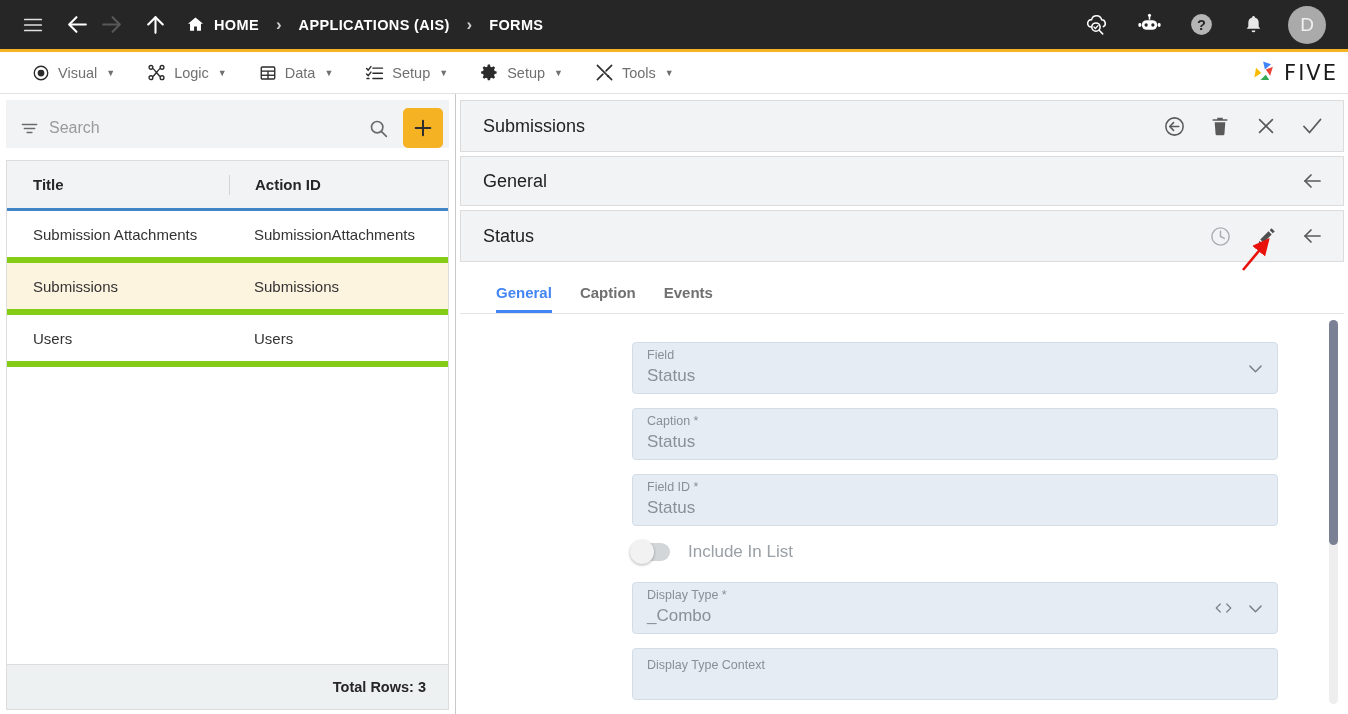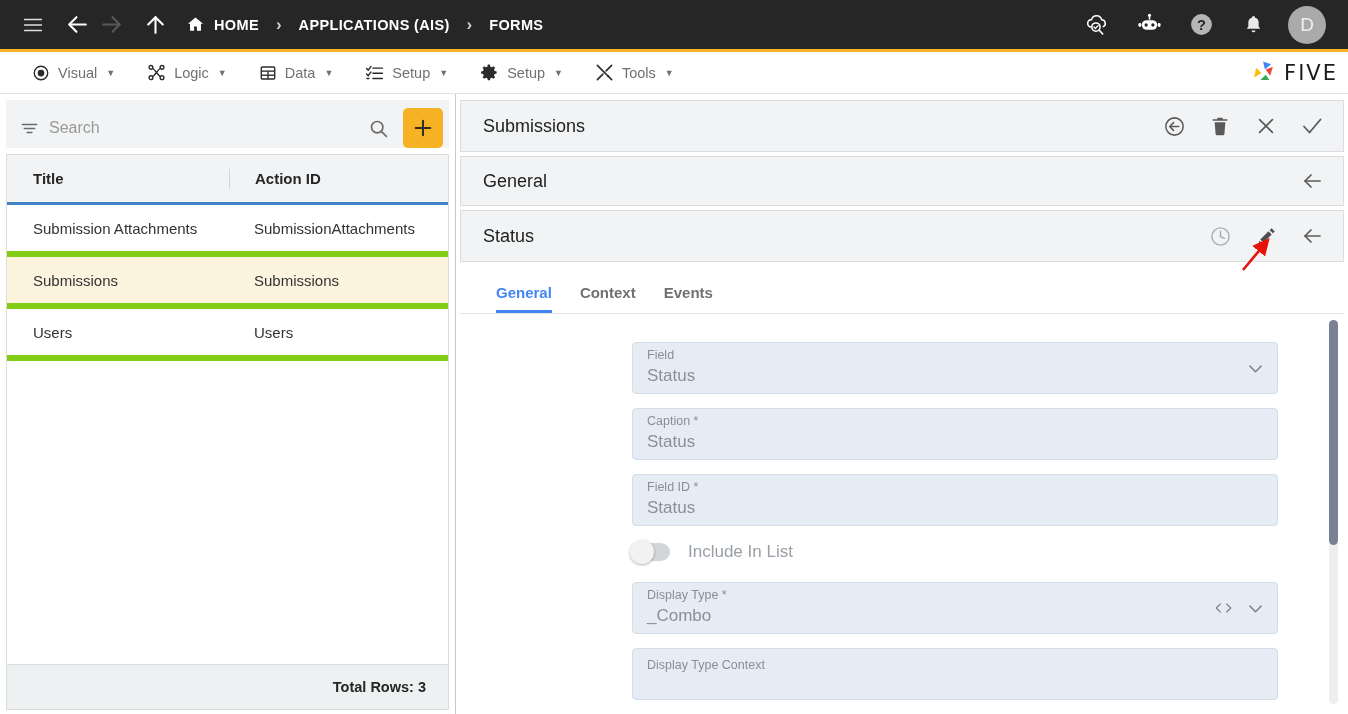--- a/index.html
+++ b/index.html
@@ -50,21 +50,21 @@
   .body { display: flex; height: calc(714px - 52px - 42px); }
 
   
   .left {
     width: 456px; flex: 0 0 456px; background: #fff;
     border-right: 1px solid #c9c9c9; display: flex; flex-direction: column;
     padding: 6px 6px 0 6px;
   }
   .searchbar {
     height: 48px; background: #f1f3f4; border-radius: 0; display: flex;
-    align-items: center; padding: 8px 6px 0 14px; gap: 10px; margin-bottom: 6px;
+    align-items: center; padding: 8px 6px 0 14px; gap: 10px; margin-bottom: 12px;
   }
   .search-input {
     flex: 1; border: none; background: transparent; outline: none;
     font-size: 16px; color: #555; font-family: "Liberation Sans", sans-serif;
   }
   .search-input::placeholder { color: #9a9a9a; }
   .icon-btn { width: 30px; height: 30px; display: flex; align-items: center;
     justify-content: center; color: #6b6b6b; cursor: pointer; }
   .plus-btn {
     width: 40px; height: 40px; background: #F5B324; border-radius: 5px;
@@ -450,21 +450,21 @@
           <svg width="24" height="24" viewBox="0 0 24 24" fill="none" stroke="#5a5a5a" stroke-width="1.7" stroke-linecap="round" stroke-linejoin="round">
               <line x1="20" y1="12" x2="5" y2="12"></line>
               <polyline points="11 18 5 12 11 6"></polyline>
             </svg>
         </div>
       </div>
     </div>
 
     <div class="tabs">
       <div class="tab active">General</div>
-      <div class="tab">Context</div>
+      <div class="tab">Caption</div>
       <div class="tab">Events</div>
     </div>
 
     <div class="form-scroll">
       <div class="form-inner">
 
         <div class="fld h-std">
           <div class="fld-label">Field</div>
           <div class="fld-value">Status</div>
           <div class="fld-right">

